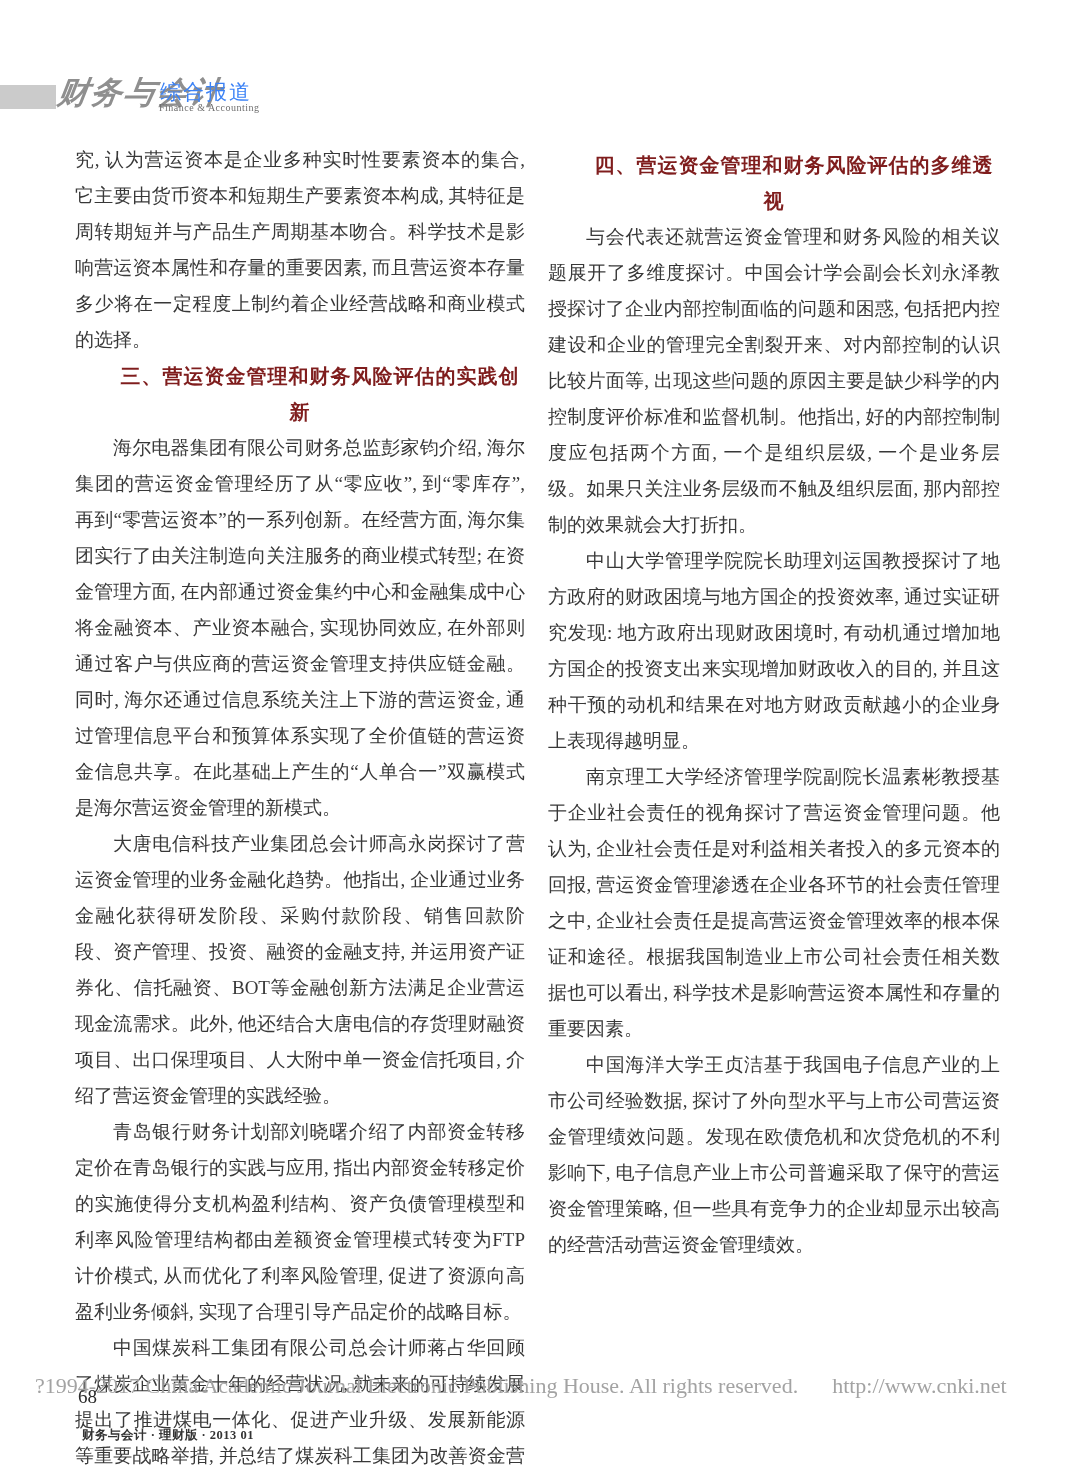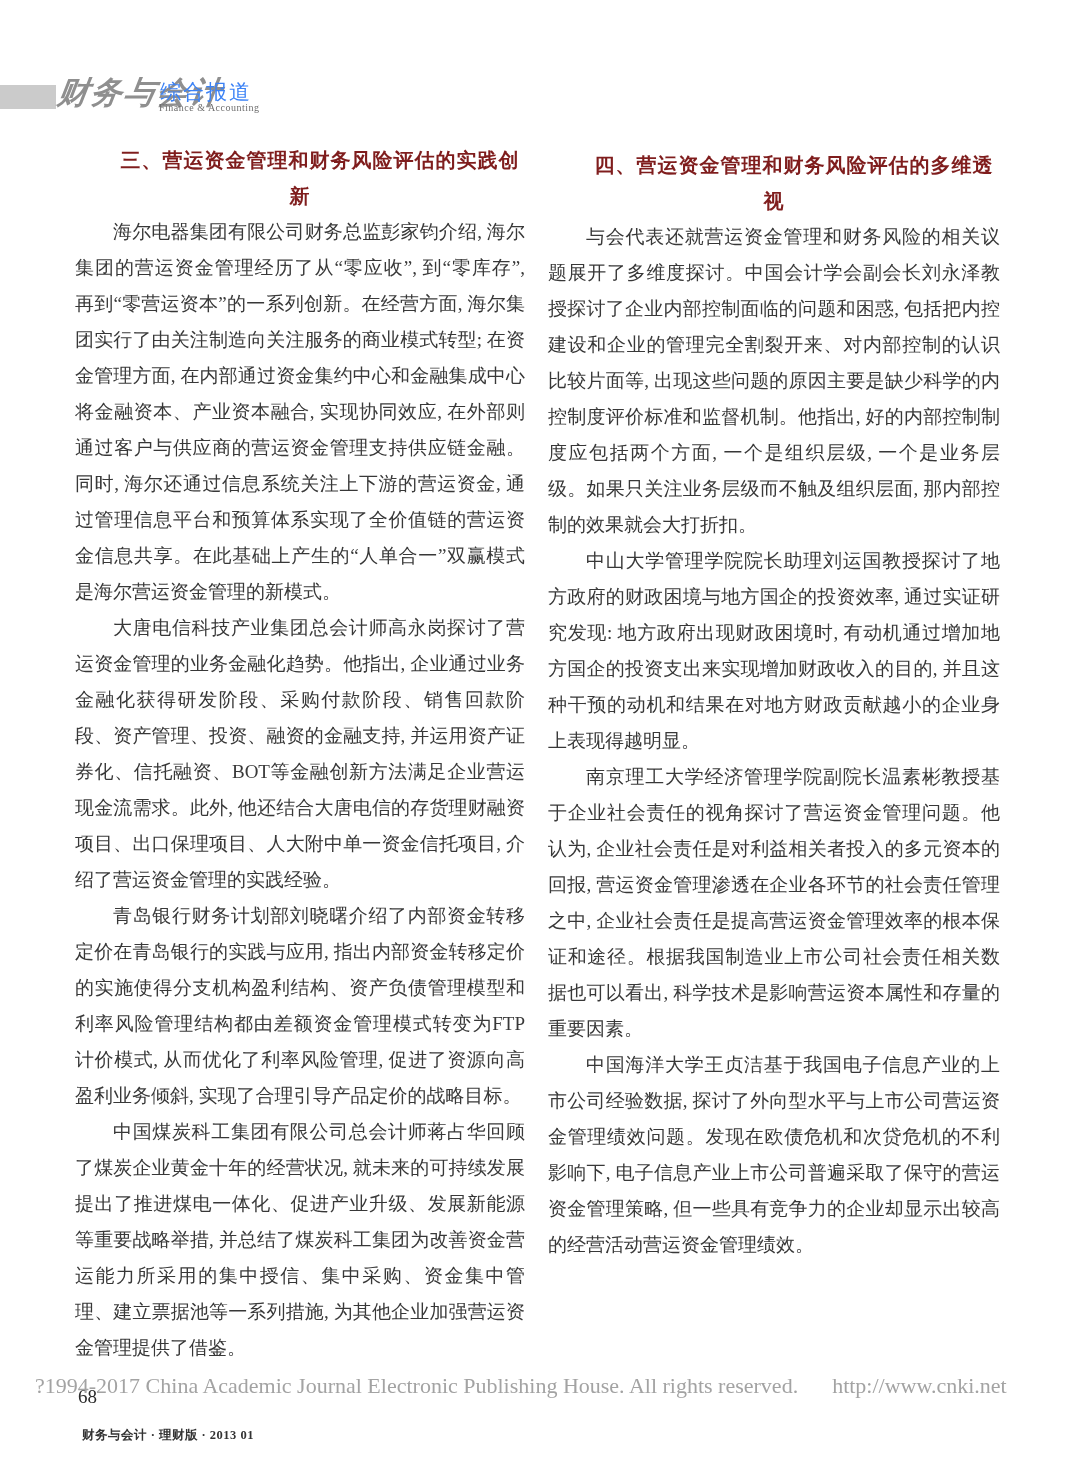--- a/index.html
+++ b/index.html
@@ -77,20 +77,21 @@
 <body>
 
 <div class="page">
 
   <div class="hdr-block"></div>
   <div class="brand-script">财务与会计</div>
   <div class="col-title">综合报道</div>
   <div class="col-subtitle">Finance &amp; Accounting</div>
 
   <div class="col col-left">
+    <p class="no-indent">究, 认为营运资本是企业多种实时性要素资本的集合, 它主要由货币资本和短期生产要素资本构成, 其特征是周转期短并与产品生产周期基本吻合。科学技术是影响营运资本属性和存量的重要因素, 而且营运资本存量多少将在一定程度上制约着企业经营战略和商业模式的选择。</p>
     <p class="section-heading">三、营运资金管理和财务风险评估的实践创新</p>
     <p>海尔电器集团有限公司财务总监彭家钧介绍, 海尔集团的营运资金管理经历了从“零应收”, 到“零库存”, 再到“零营运资本”的一系列创新。在经营方面, 海尔集团实行了由关注制造向关注服务的商业模式转型; 在资金管理方面, 在内部通过资金集约中心和金融集成中心将金融资本、产业资本融合, 实现协同效应, 在外部则通过客户与供应商的营运资金管理支持供应链金融。同时, 海尔还通过信息系统关注上下游的营运资金, 通过管理信息平台和预算体系实现了全价值链的营运资金信息共享。在此基础上产生的“人单合一”双赢模式是海尔营运资金管理的新模式。</p>
     <p>大唐电信科技产业集团总会计师高永岗探讨了营运资金管理的业务金融化趋势。他指出, 企业通过业务金融化获得研发阶段、采购付款阶段、销售回款阶段、资产管理、投资、融资的金融支持, 并运用资产证券化、信托融资、BOT等金融创新方法满足企业营运现金流需求。此外, 他还结合大唐电信的存货理财融资项目、出口保理项目、人大附中单一资金信托项目, 介绍了营运资金管理的实践经验。</p>
     <p>青岛银行财务计划部刘晓曙介绍了内部资金转移定价在青岛银行的实践与应用, 指出内部资金转移定价的实施使得分支机构盈利结构、资产负债管理模型和利率风险管理结构都由差额资金管理模式转变为FTP计价模式, 从而优化了利率风险管理, 促进了资源向高盈利业务倾斜, 实现了合理引导产品定价的战略目标。</p>
     <p>中国煤炭科工集团有限公司总会计师蒋占华回顾了煤炭企业黄金十年的经营状况, 就未来的可持续发展提出了推进煤电一体化、促进产业升级、发展新能源等重要战略举措, 并总结了煤炭科工集团为改善资金营运能力所采用的集中授信、集中采购、资金集中管理、建立票据池等一系列措施, 为其他企业加强营运资金管理提供了借鉴。</p>
 
   </div>
 
   <div class="col col-right">
     <p class="section-heading">四、营运资金管理和财务风险评估的多维透视</p>

